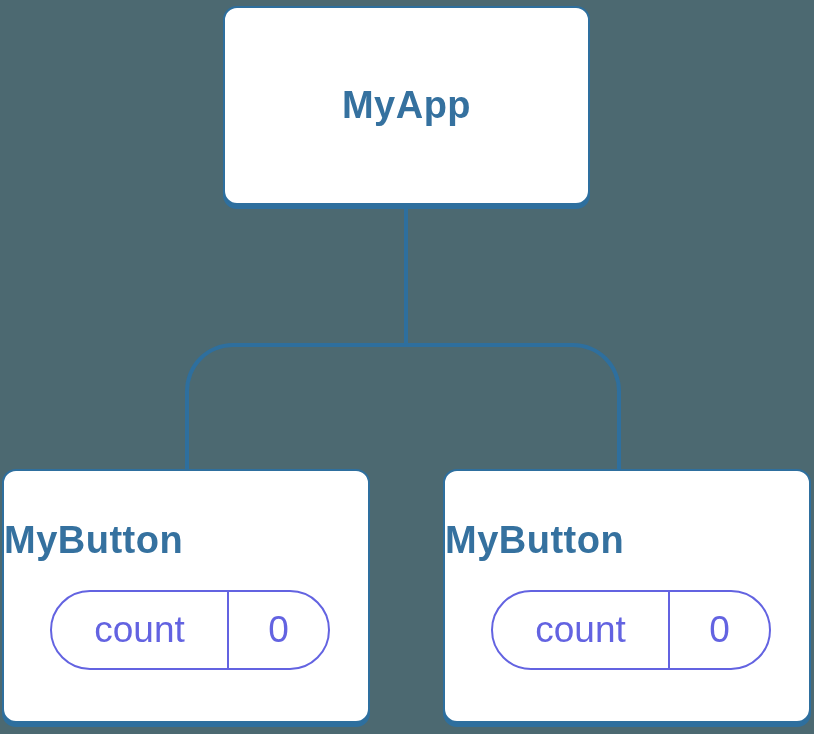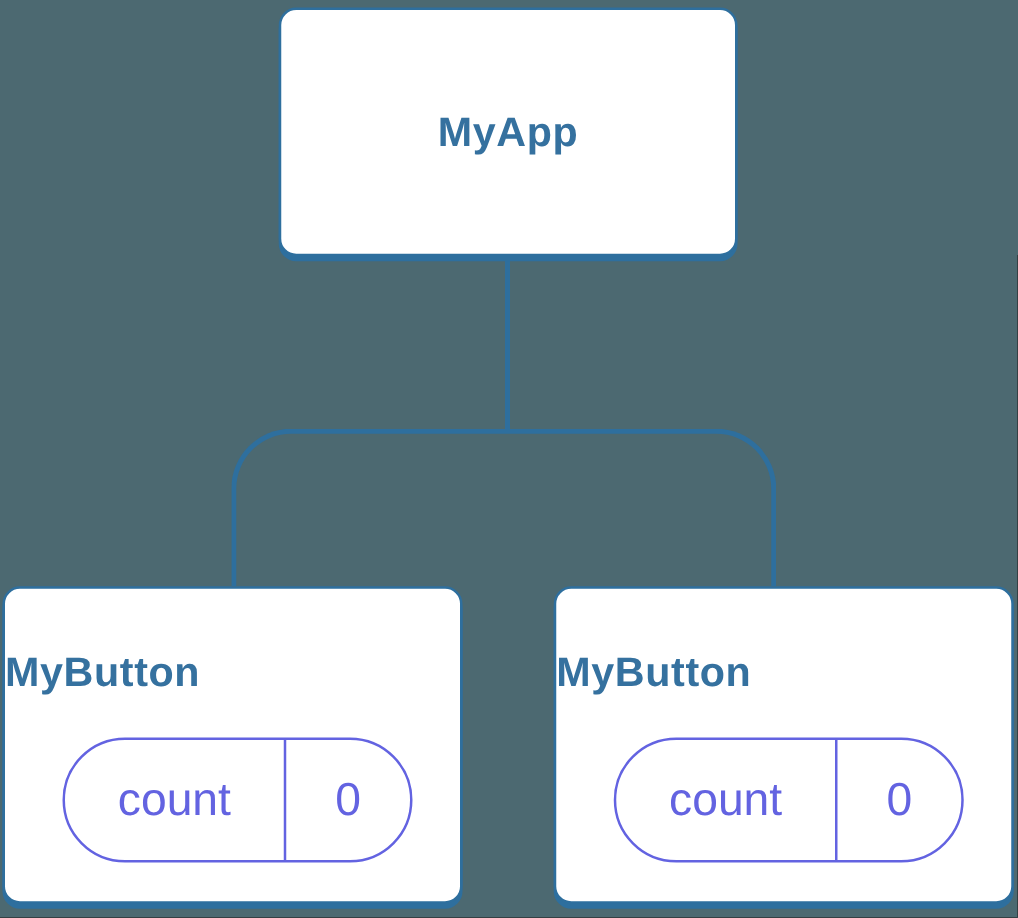--- a/index.html
+++ b/index.html
@@ -58,39 +58,39 @@
   }
   .node-child {
     top: 469px;
     width: 368px;
     height: 254px;
   }
   .node-child-left  { left: 2px; }
   .node-child-right { left: 443px; }
 
   .node-label {
-    font-size: 33px;
+    font-size: 38px;
     font-weight: 600;
     letter-spacing: 0.5px;
     color: var(--node-text, #35719F);
   }
   .node-child .node-label {
     position: absolute;
     left: 0;
     right: 0;
     top: 48px;
   }
 
   
   .state-pill {
     position: absolute;
     left: 46px;
     top: 119px;
     width: 280px;
-    height: 100px;
+    height: 80px;
     border: 2px solid var(--state-accent, #6363E1);
     border-radius: 52px;
     box-sizing: border-box;
     display: flex;
     overflow: hidden;
   }
   .state-key-cell {
     width: 177px;
     border-right: 2px solid var(--state-accent, #6363E1);
     display: flex;

